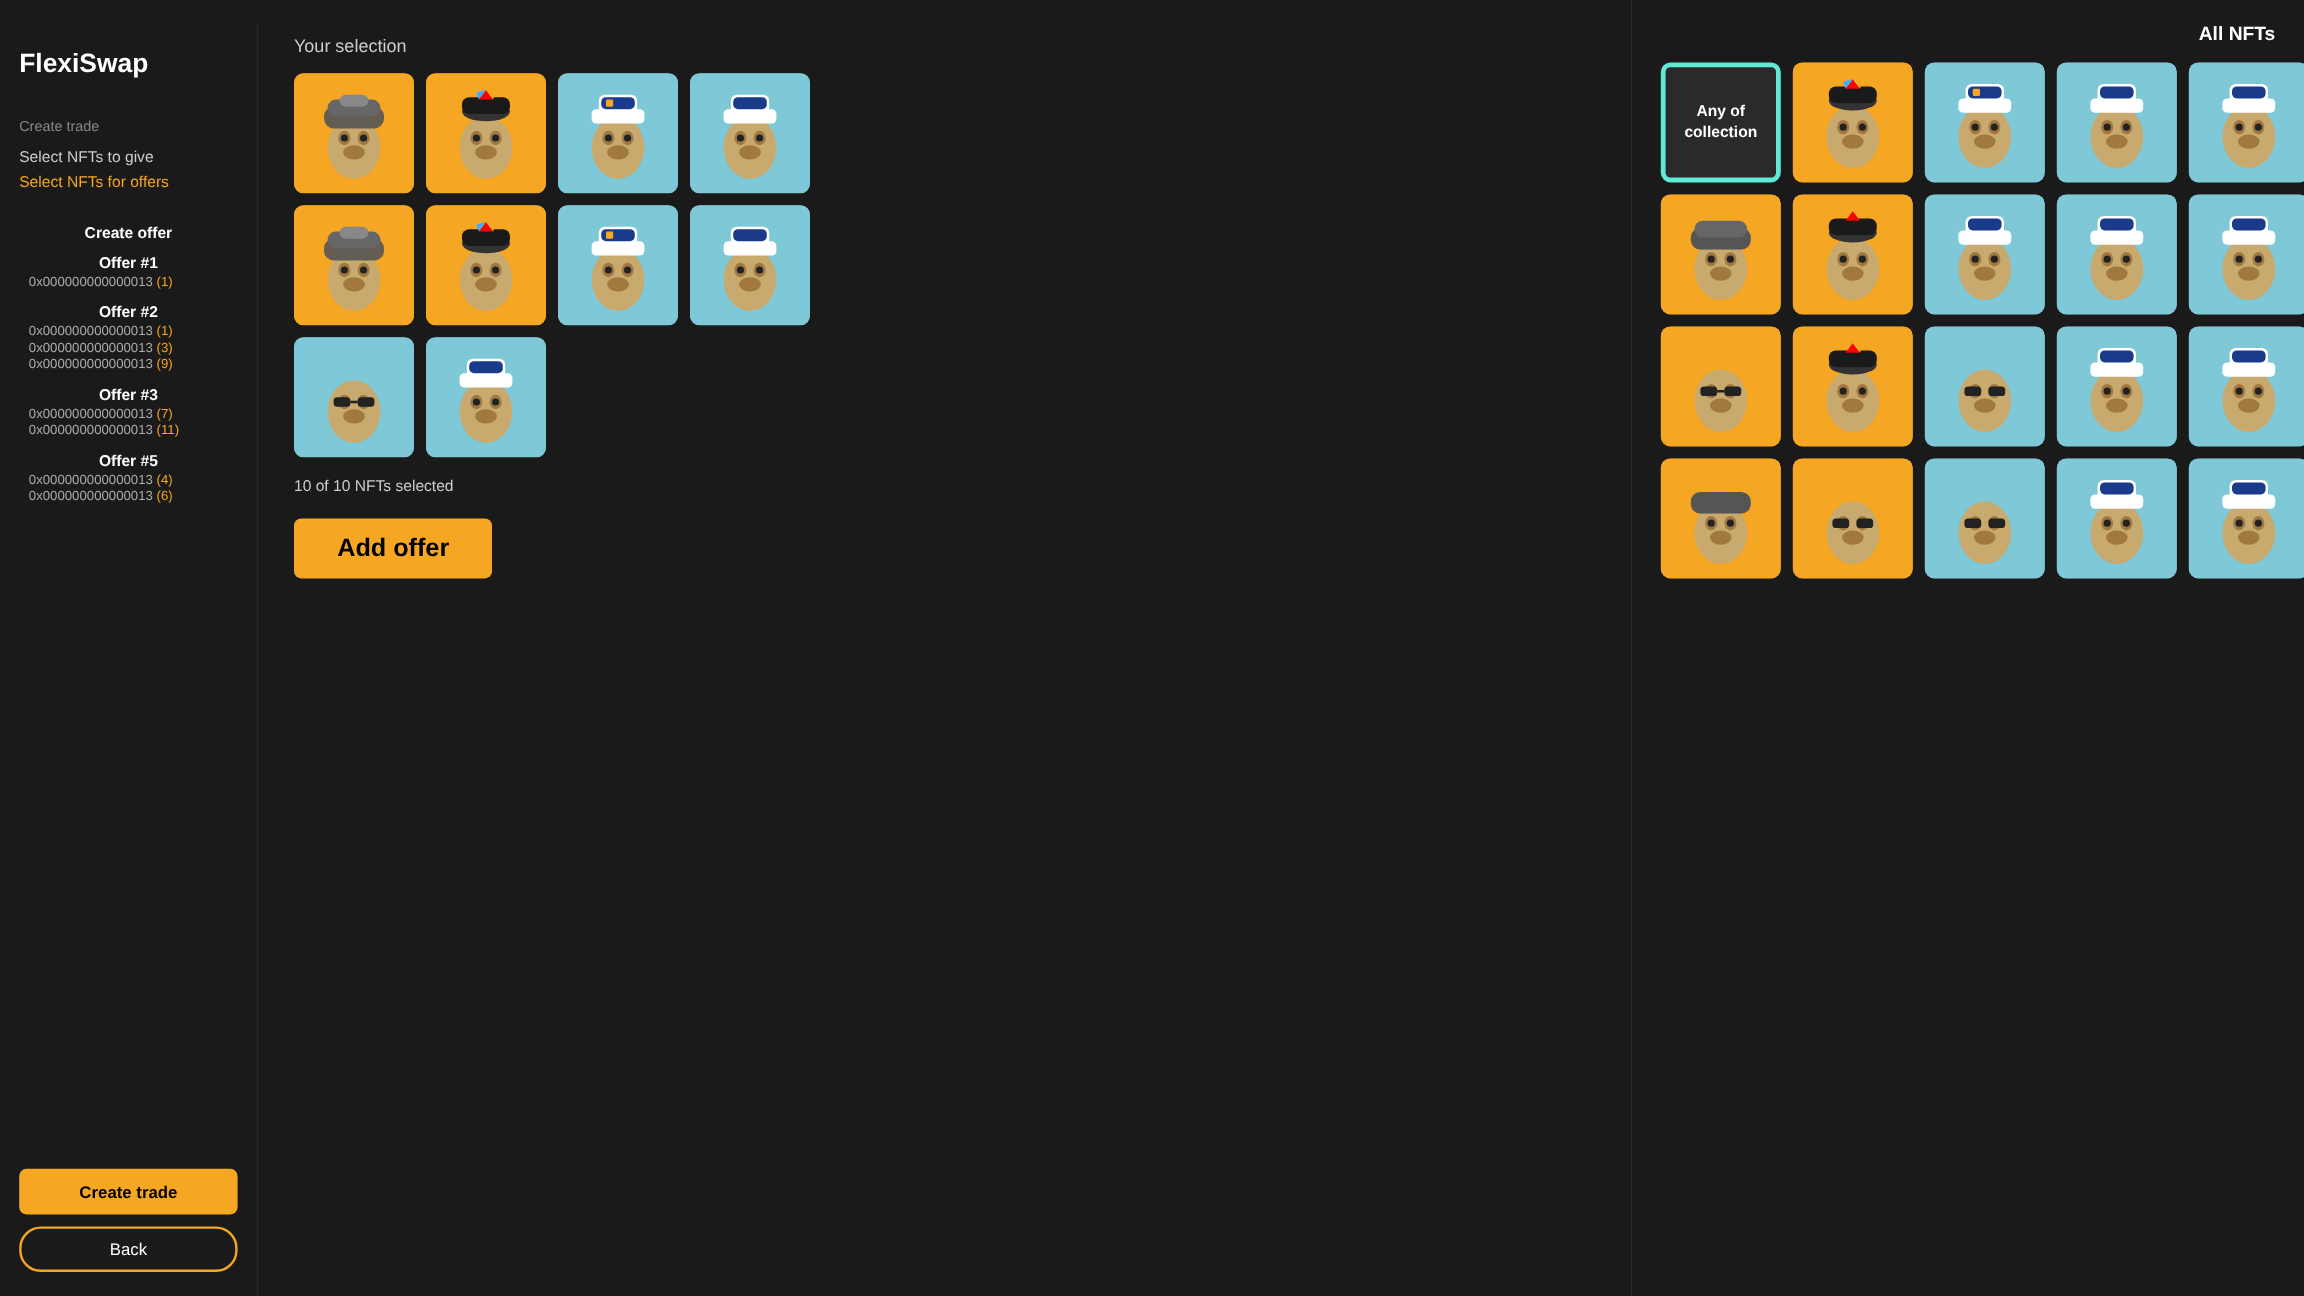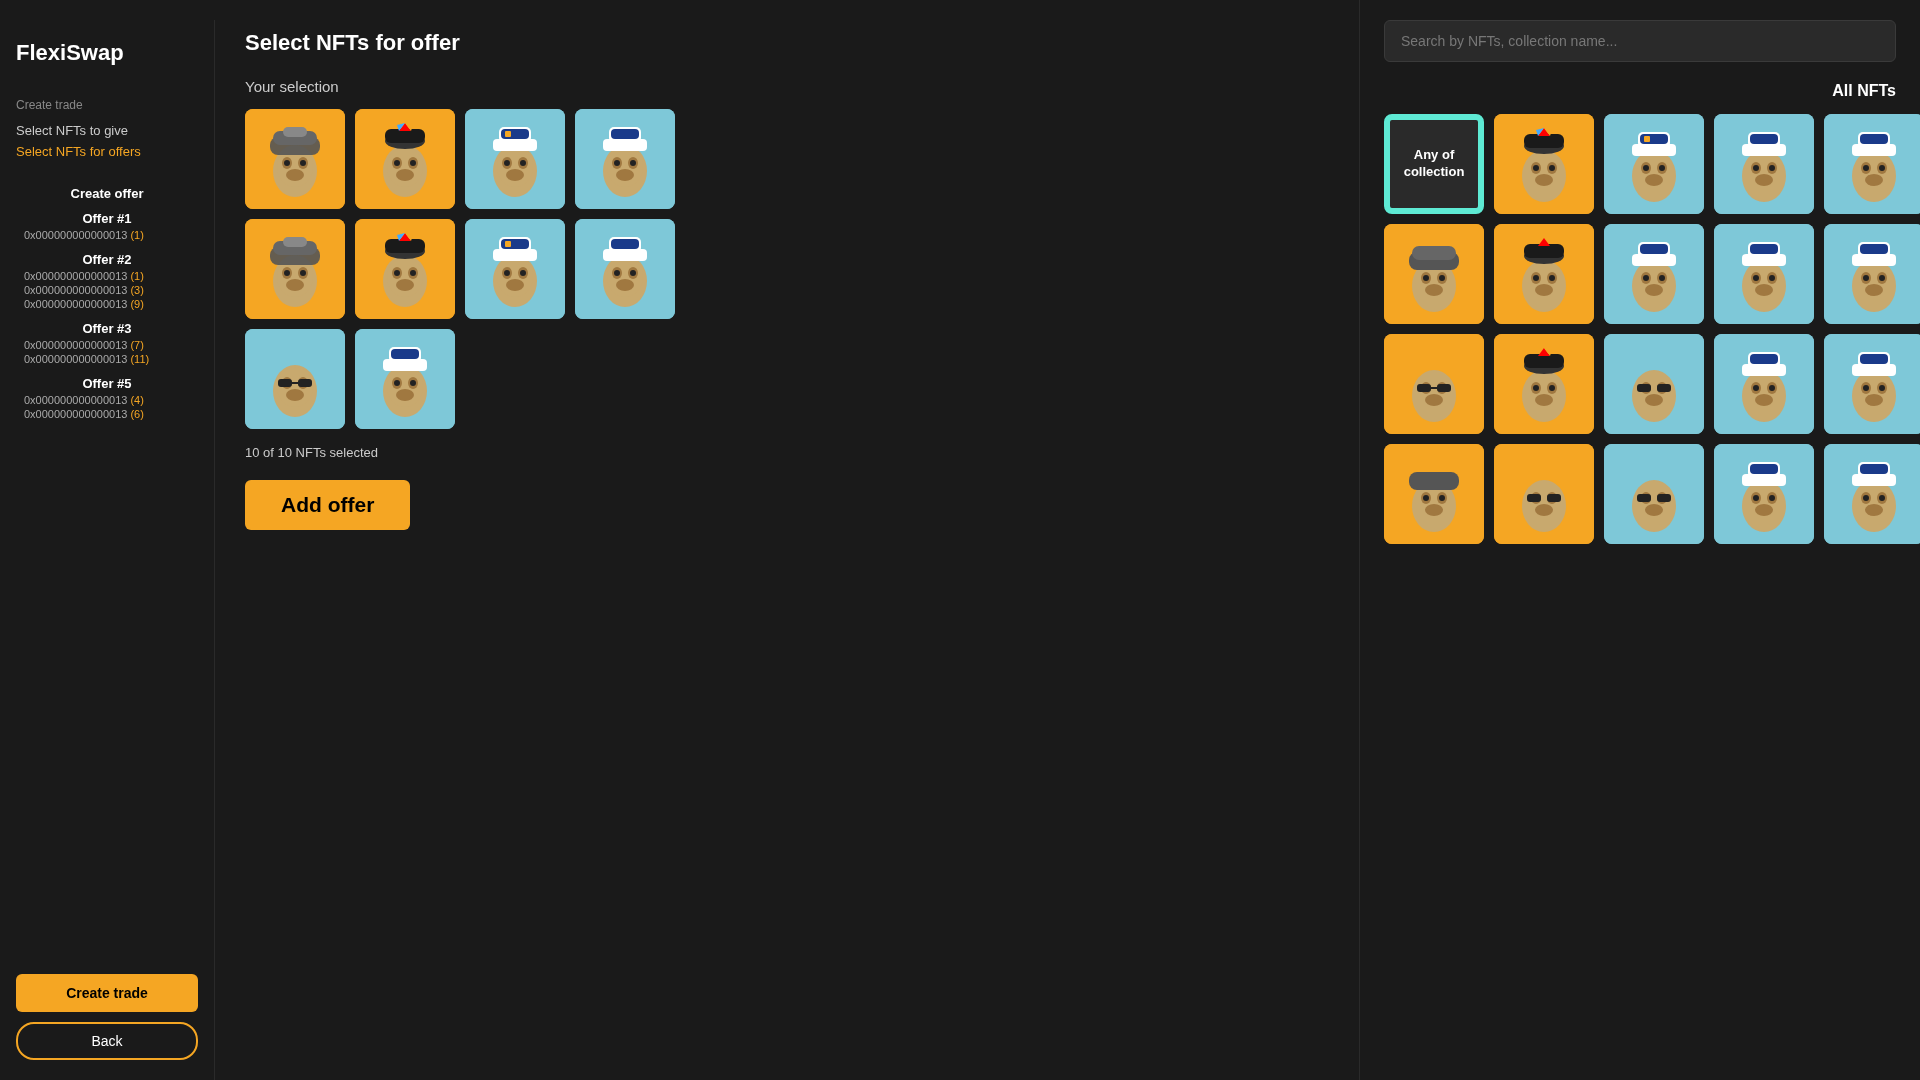--- a/index.html
+++ b/index.html
@@ -188,21 +188,21 @@
       display: flex;
       flex-direction: column;
       align-items: center;
       justify-content: center;
       cursor: pointer;
       font-size: 13px;
       font-weight: bold;
       color: #fff;
       text-align: center;
       line-height: 1.3;
-      border: 6px solid #5eead4;
+      border: 4px solid #5eead4;
     }
 
     
     .ape-bg-orange { background: #f5a623; }
     .ape-bg-blue { background: #7ec8d8; }
 
     
     .ape-svg {
       width: 100%;
       height: 100%;
@@ -242,21 +242,20 @@
 
   <div class="sidebar-bottom">
     <button class="btn-create-trade">Create trade</button>
     <button class="btn-back">Back</button>
   </div>
 </div>
 
 <div id="main">
 
   <div id="left-panel">
-    <h1>Select NFTs for offer</h1>
     <div class="section-title">Your selection</div>
 
     <div class="nft-grid">
 
       <div class="nft-card ape-bg-orange">
         <svg class="ape-svg" viewBox="0 0 100 100" xmlns="http://www.w3.org/2000/svg">
           <rect width="100" height="100" fill="#f5a623"></rect>
           <ellipse cx="50" cy="62" rx="22" ry="26" fill="#c8a96e"></ellipse>
           <ellipse cx="50" cy="58" rx="18" ry="20" fill="#c8a96e"></ellipse>
           <ellipse cx="42" cy="54" rx="5" ry="6" fill="#a07840"></ellipse>
@@ -415,21 +414,20 @@
           <rect x="36" y="20" width="28" height="10" rx="4" fill="#1a3a8a"></rect>
         </svg>
       </div>
     </div>
 
     <div class="selection-count">10 of 10 NFTs selected</div>
     <button class="btn-add-offer">Add offer</button>
   </div>
 
   <div id="right-panel">
-    <input type="text" id="search-input" placeholder="Search by NFTs, collection name..." style="">
     <div class="all-nfts-title">All NFTs</div>
 
     <div class="all-nft-grid">
 
       <div class="any-collection-card">
         <span>Any of collection</span>
       </div>
 
       <div class="nft-card ape-bg-orange">
         <svg class="ape-svg" viewBox="0 0 100 100">

